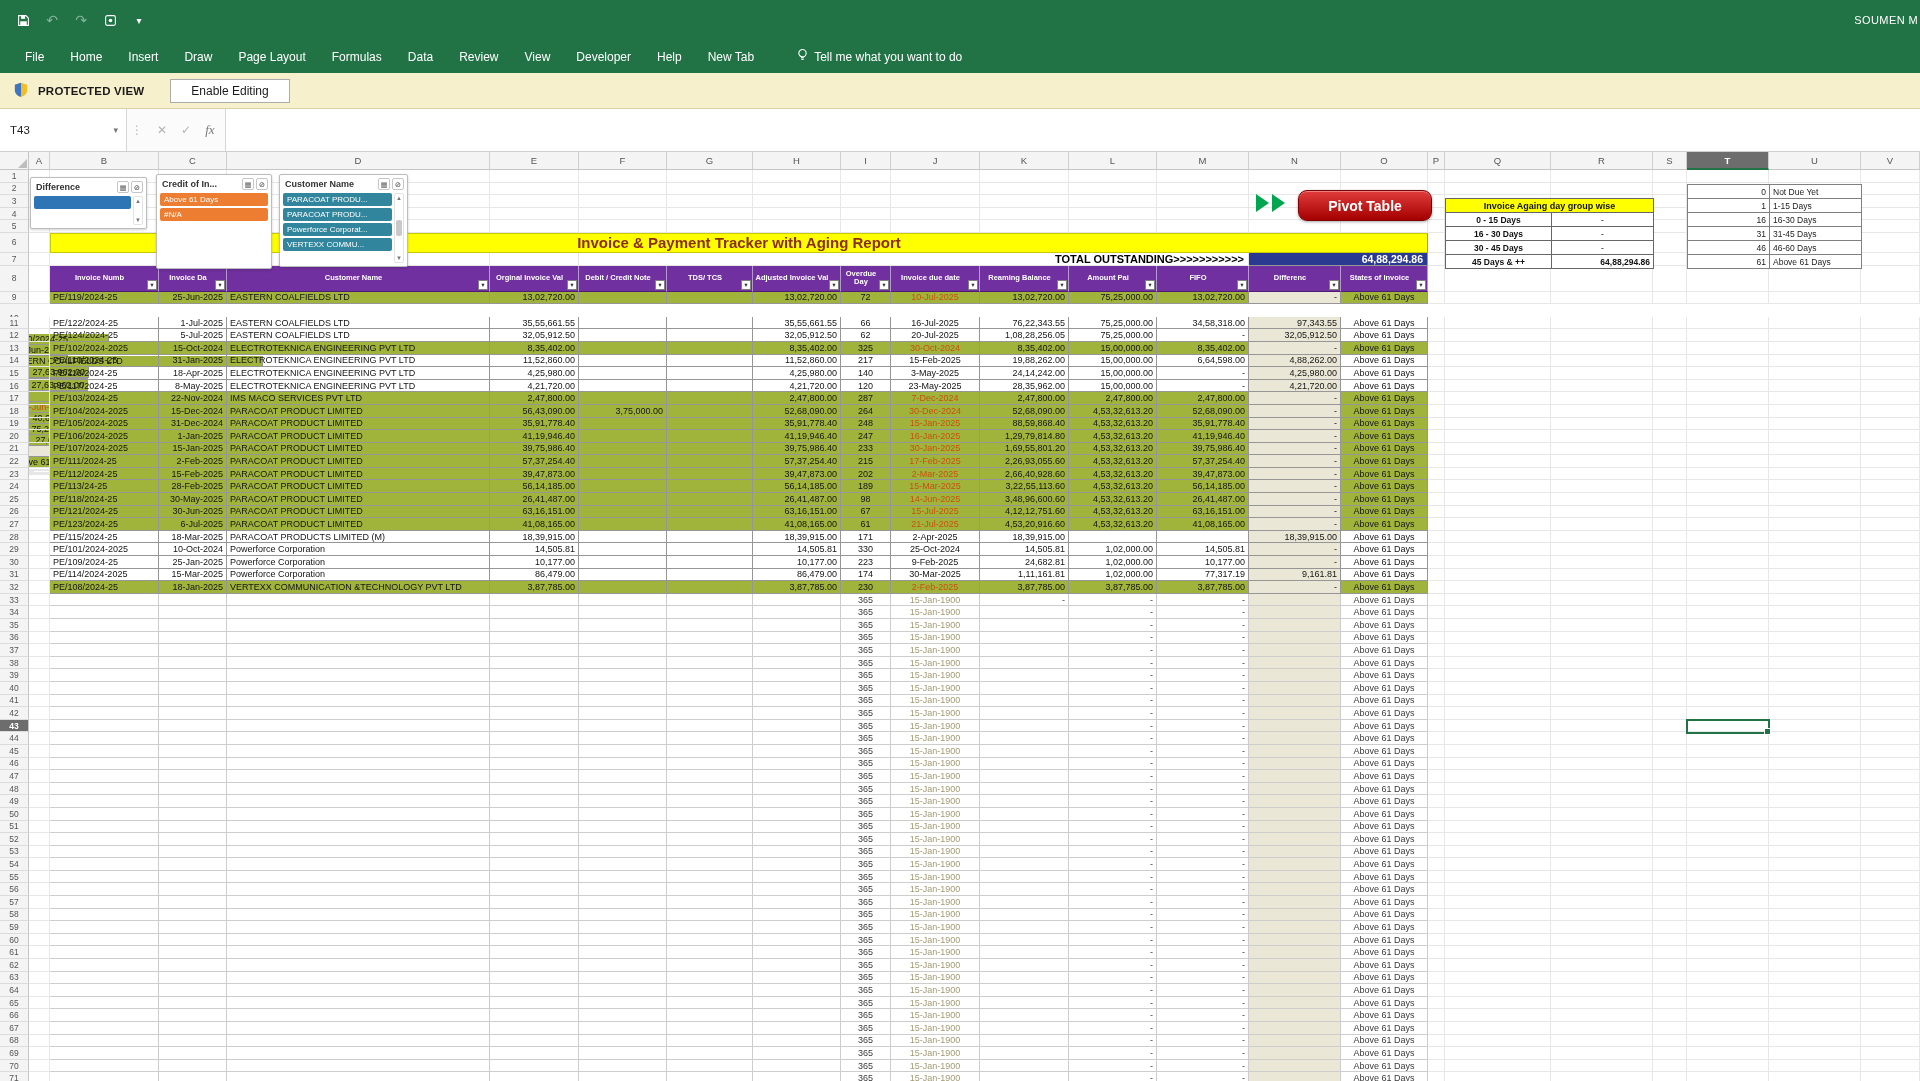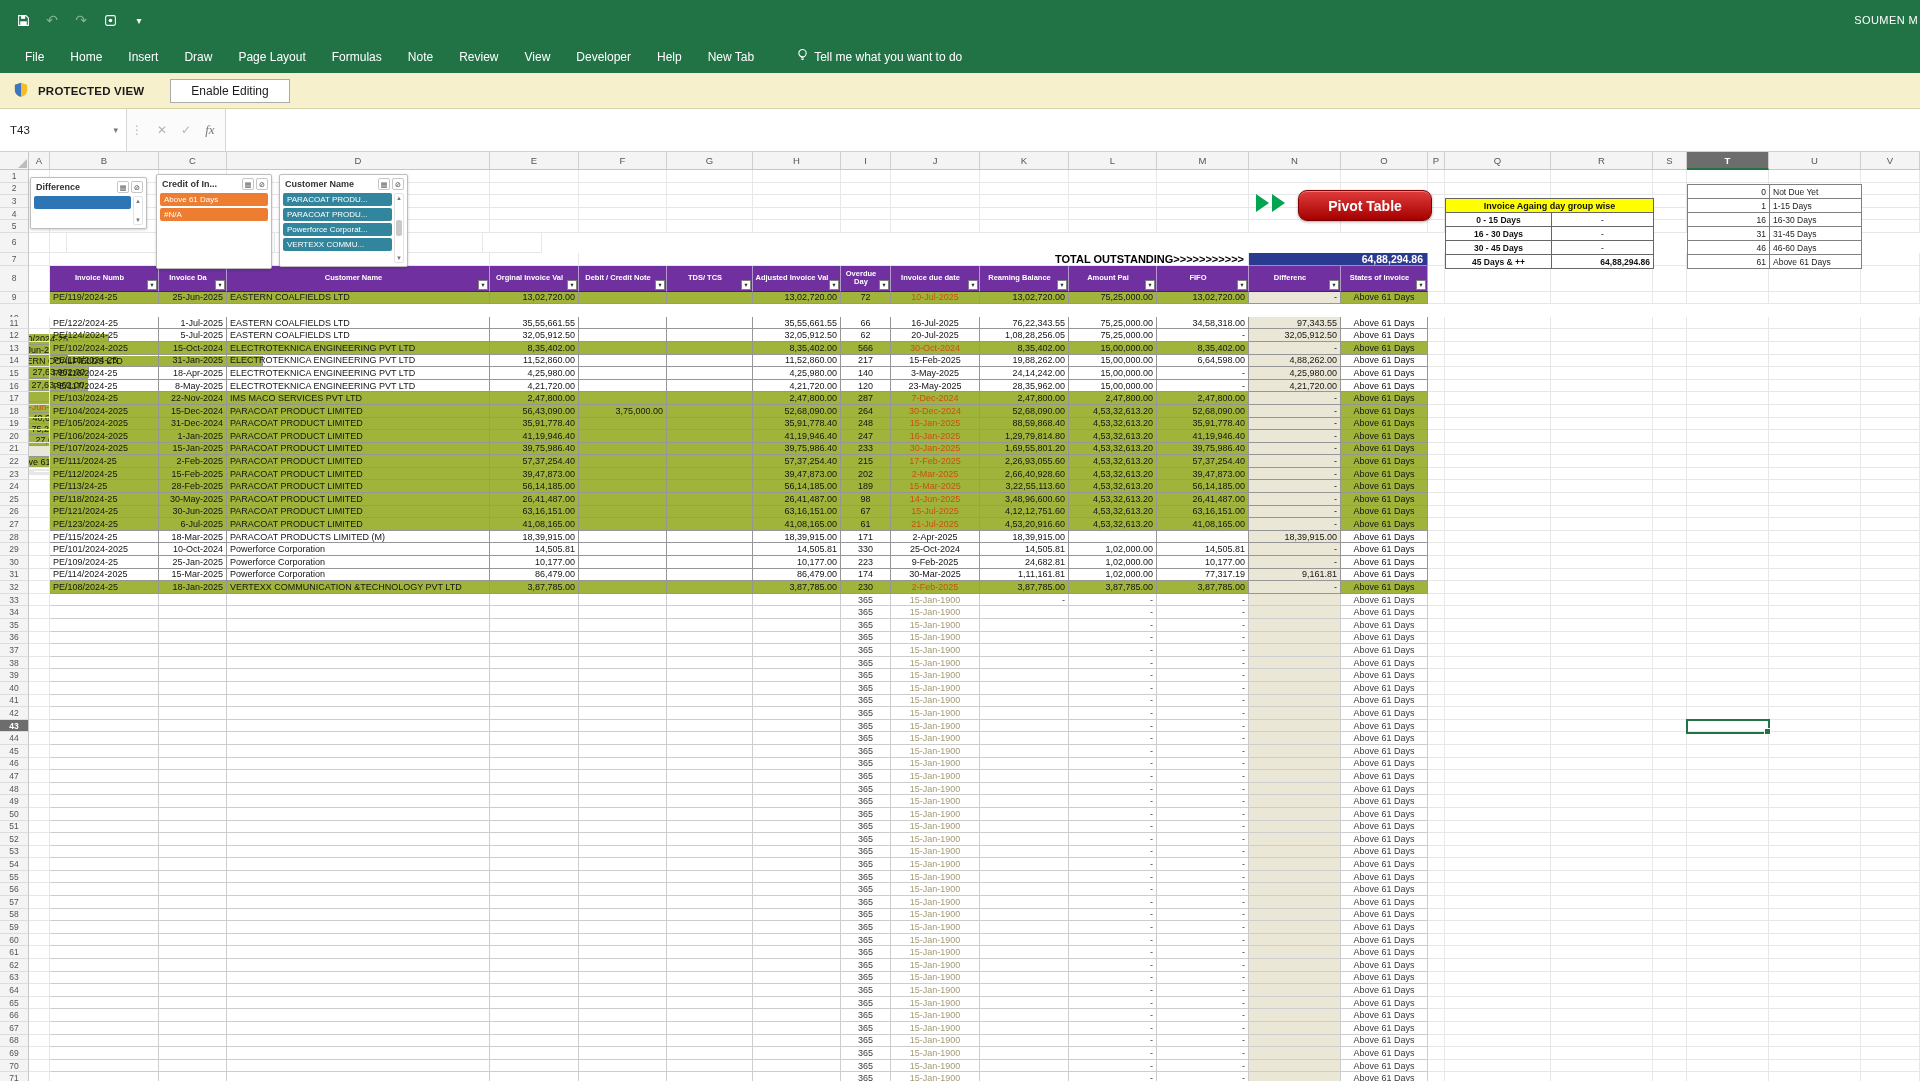--- a/index.html
+++ b/index.html
@@ -120,21 +120,21 @@
 </div>
 
 <div class="ribbon">
   <div id="rtabs" class="rtabs">
       <div class="rtab">File</div>
       <div class="rtab">Home</div>
       <div class="rtab">Insert</div>
       <div class="rtab">Draw</div>
       <div class="rtab">Page Layout</div>
       <div class="rtab">Formulas</div>
-      <div class="rtab">Note</div>
+      <div class="rtab">Data</div>
       <div class="rtab">Review</div>
       <div class="rtab">View</div>
       <div class="rtab">Developer</div>
       <div class="rtab">Help</div>
       <div class="rtab">New Tab</div>
     </div>
   <div class="telme">
     <span>
       <svg width="11" height="14" viewBox="0 0 12 15">
           <circle cx="6" cy="5.5" r="4" fill="none" stroke="#fff" stroke-width="1.2"></circle>
@@ -318,20 +318,21 @@
         <div class="c" style="width: 106px;"></div>
         <div class="c" style="width: 102px;"></div>
         <div class="c" style="width: 34px;"></div>
         <div class="c" style="width: 82px;"></div>
         <div class="c" style="width: 92px;"></div>
         <div class="c" style="width: 59px;"></div>
       </div>
       <div class="row" style="height: 20px;">
         <div class="rn">6</div>
         <div class="c" style="width: 21px;"></div>
+        <div class="c banner" style="width: 1378px;">Invoice &amp; Payment Tracker with Aging Report</div>
         <div class="c" style="width: 17px;"></div>
         <div class="c" style="width: 106px;"></div>
         <div class="c" style="width: 102px;"></div>
         <div class="c" style="width: 34px;"></div>
         <div class="c" style="width: 82px;"></div>
         <div class="c" style="width: 92px;"></div>
         <div class="c" style="width: 59px;"></div>
       </div>
       <div class="row" style="height: 12.6px;">
         <div class="rn">7</div>
@@ -520,21 +521,21 @@
       <div class="row" style="height: 12.6px;">
         <div class="rn">13</div>
         <div class="c" style="width: 21px;"></div>
         <div class="c tc l bgG" style="width: 109px;">PE/102/2024-2025</div>
         <div class="c tc r bgG" style="width: 68px;">15-Oct-2024</div>
         <div class="c tc l bgG" style="width: 263px;">ELECTROTEKNICA ENGINEERING PVT LTD</div>
         <div class="c tc r bgG" style="width: 89px;">8,35,402.00</div>
         <div class="c tc r bgG" style="width: 88px;"></div>
         <div class="c tc r bgG" style="width: 86px;"></div>
         <div class="c tc r bgG" style="width: 88px;">8,35,402.00</div>
-        <div class="c tc ctr bgG" style="width: 50px;">566</div>
+        <div class="c tc ctr bgG" style="width: 50px;">325</div>
         <div class="c tc ctr bgG dueO" style="width: 89px;">30-Oct-2024</div>
         <div class="c tc r bgG" style="width: 89px;">8,35,402.00</div>
         <div class="c tc r bgG" style="width: 88px;">15,00,000.00</div>
         <div class="c tc r bgG" style="width: 92px;">8,35,402.00</div>
         <div class="c tc r bgG tan" style="width: 92px;">-</div>
         <div class="c tc ctr bgG" style="width: 87px;">Above 61 Days</div>
         <div class="c" style="width: 17px;"></div>
         <div class="c" style="width: 106px;"></div>
         <div class="c" style="width: 102px;"></div>
         <div class="c" style="width: 34px;"></div>

